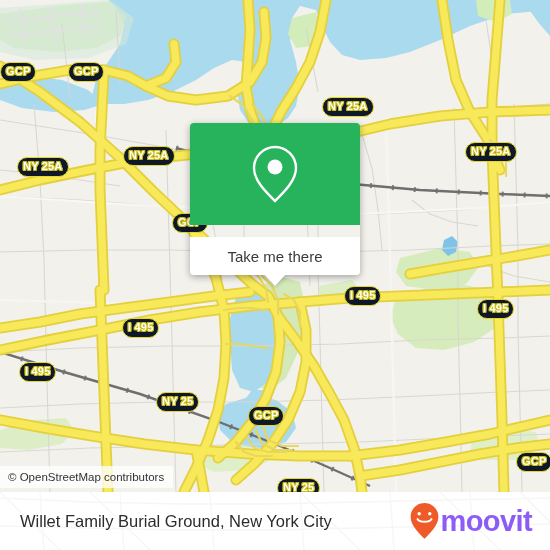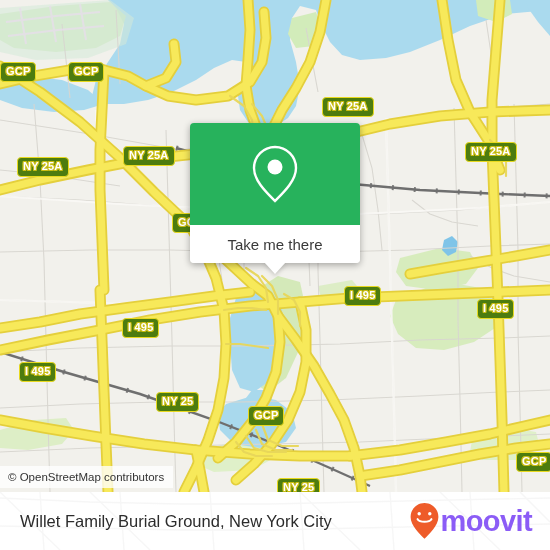--- a/index.html
+++ b/index.html
@@ -31,23 +31,23 @@
   #map svg {
     position: absolute;
     left: 0;
     top: 0;
     display: block;
   }
 
   
   .shield {
     position: absolute;
-    background: #4d7c0f;
+    background: #0f172a;
     border: 1.5px solid #e8d91f;
-    border-radius: 4px;
+    border-radius: 10px;
     color: #ffffff;
     font-family: "Liberation Sans", sans-serif;
     font-size: 11px;
     font-weight: bold;
     line-height: 1;
     padding: 3px 5px 4px 5px;
     white-space: nowrap;
     text-shadow:
       -1px -1px 0 #c9bd13, 1px -1px 0 #c9bd13,
       -1px  1px 0 #c9bd13, 1px  1px 0 #c9bd13,
@@ -82,20 +82,21 @@
     border-radius: 0 0 4px 4px;
     display: flex;
     align-items: center;
     justify-content: center;
     color: #3a3a3a;
     font-size: 15px;
     font-family: "Liberation Sans", sans-serif;
     cursor: pointer;
     position: relative;
     z-index: 2;
+    margin-top: 12px;
   }
   #popup-tail {
     position: absolute;
     left: 50%;
     bottom: -11px;
     margin-left: -11px;
     width: 0;
     height: 0;
     border-left: 11px solid transparent;
     border-right: 11px solid transparent;

